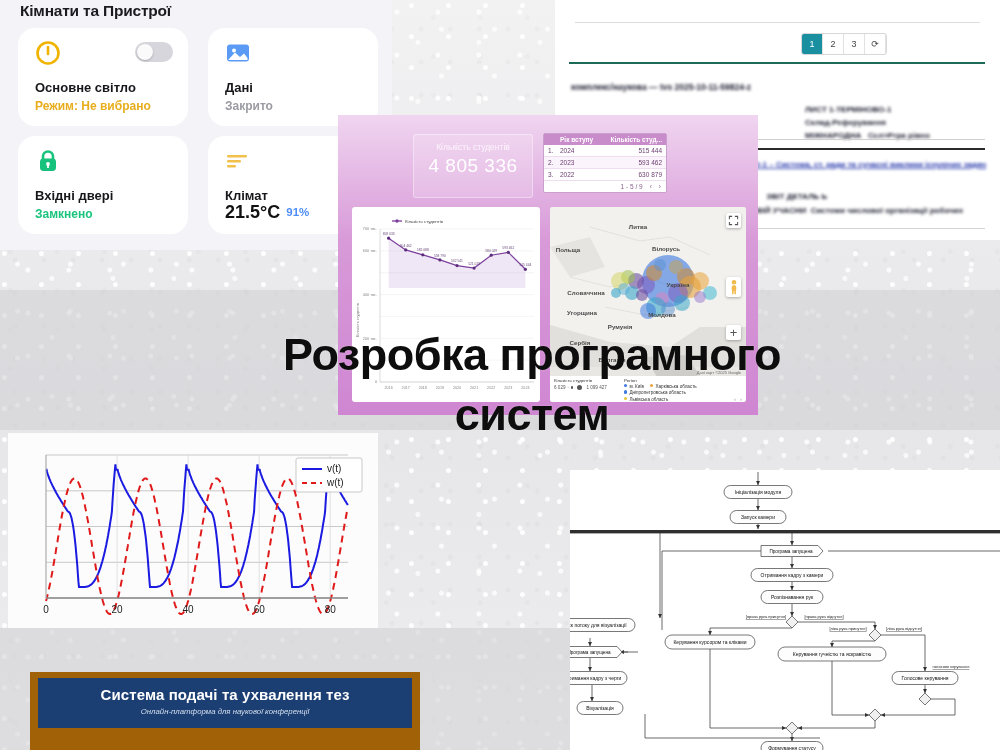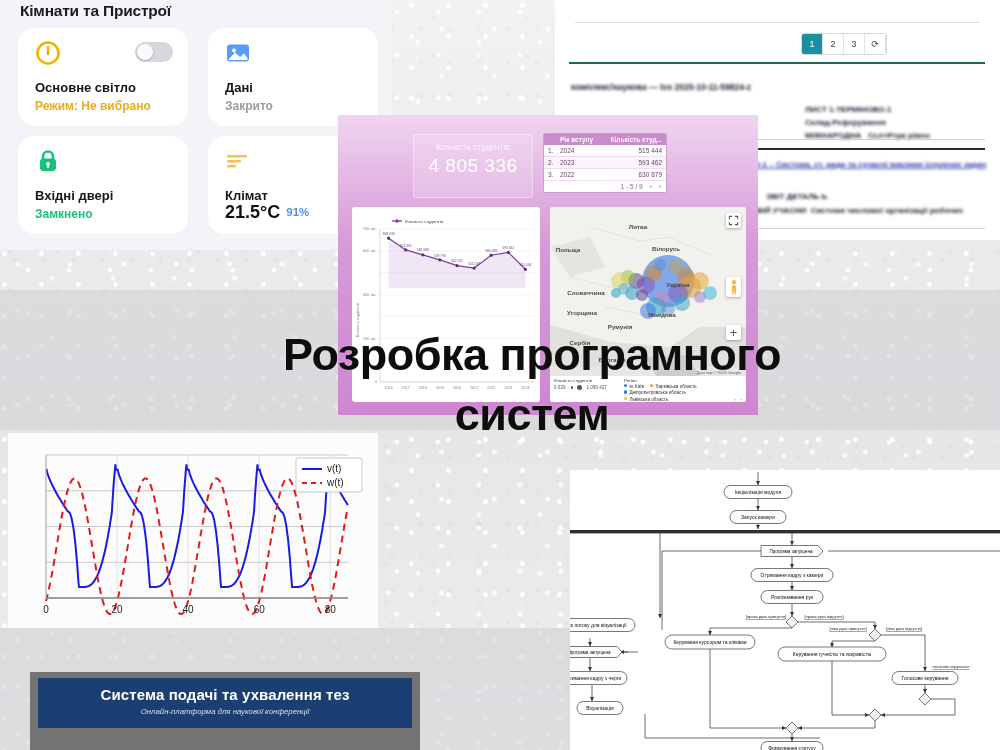--- a/index.html
+++ b/index.html
@@ -63,21 +63,21 @@
   .blurtxt{filter:blur(1.55px);color:#1a1a2e;}
   .pager{position:absolute;left:246px;top:33px;display:flex;border:1px solid #d8d8d8;border-radius:3px;overflow:hidden;}
   .pager span{width:20px;height:20px;display:flex;align-items:center;justify-content:center;font-size:9px;border-right:1px solid #e2e2e2;color:#444;filter:blur(.7px);}
   .pager span.on{background:#1a8fa0;color:#fff;}
   .rule{position:absolute;height:2px;background:#1d6b57;}
   
   #osc{left:8px;top:433px;width:370px;height:195px;background:#fcfcfc;}
   
   #flow{left:570px;top:470px;width:430px;height:280px;background:#fff;}
   
-  #conf{left:30px;top:672px;width:390px;height:78px;background:#737373;}
+  #conf{left:30px;top:672px;width:390px;height:78px;background:#a16207;}
   .conf-bar{position:absolute;left:8px;top:6px;width:374px;height:50px;background:#1c3f73;text-align:center;}
   .conf-t{font-size:15px;font-weight:bold;color:#fff;margin-top:8px;letter-spacing:.1px;}
   .conf-s{font-size:7.8px;color:#d5dff0;margin-top:4px;font-style:italic;}
   
   #title{position:absolute;left:0;top:325px;width:1000px;text-align:center;
     font-size:45px;font-weight:bold;color:#0d0d0d;line-height:1.33;letter-spacing:-.5px;
     text-shadow:0 0 2px rgba(255,255,255,.35);margin-left:32px;}
 </style>
 </head>
 <body>

